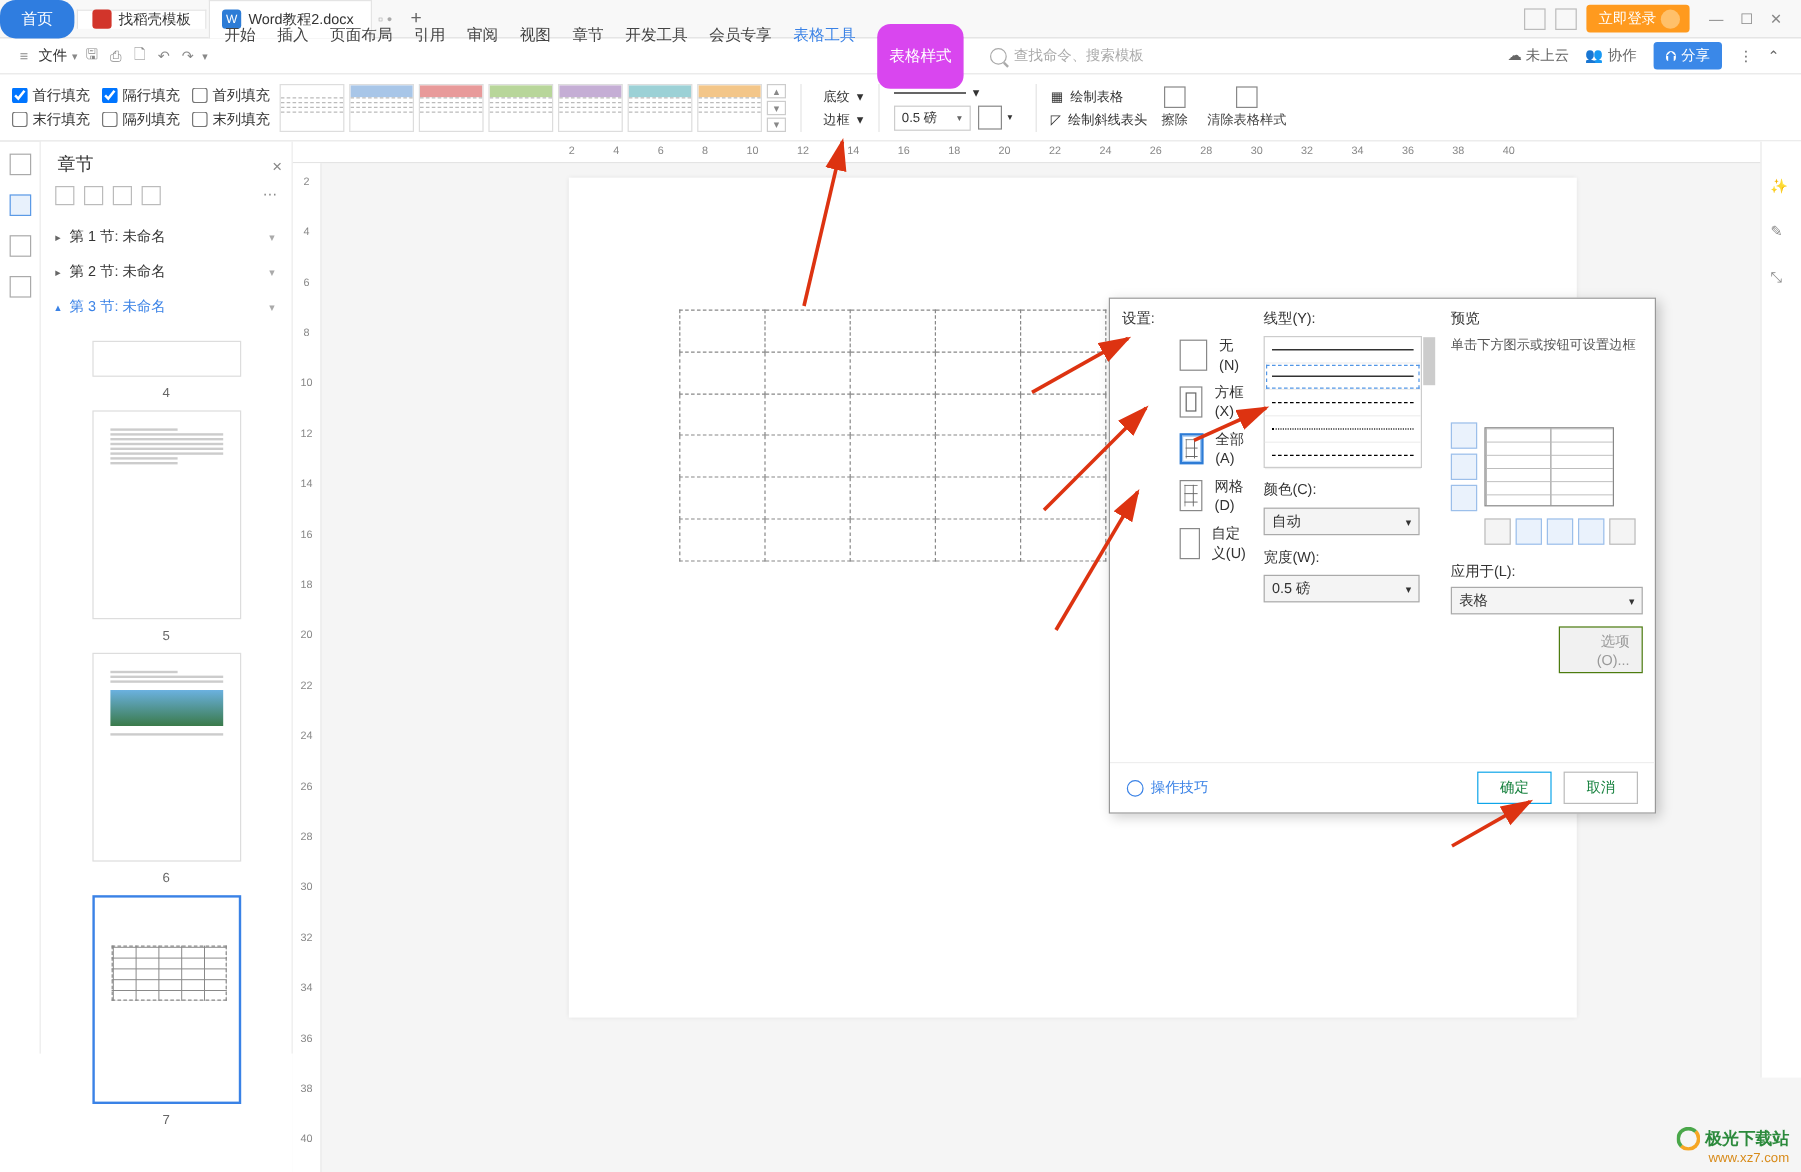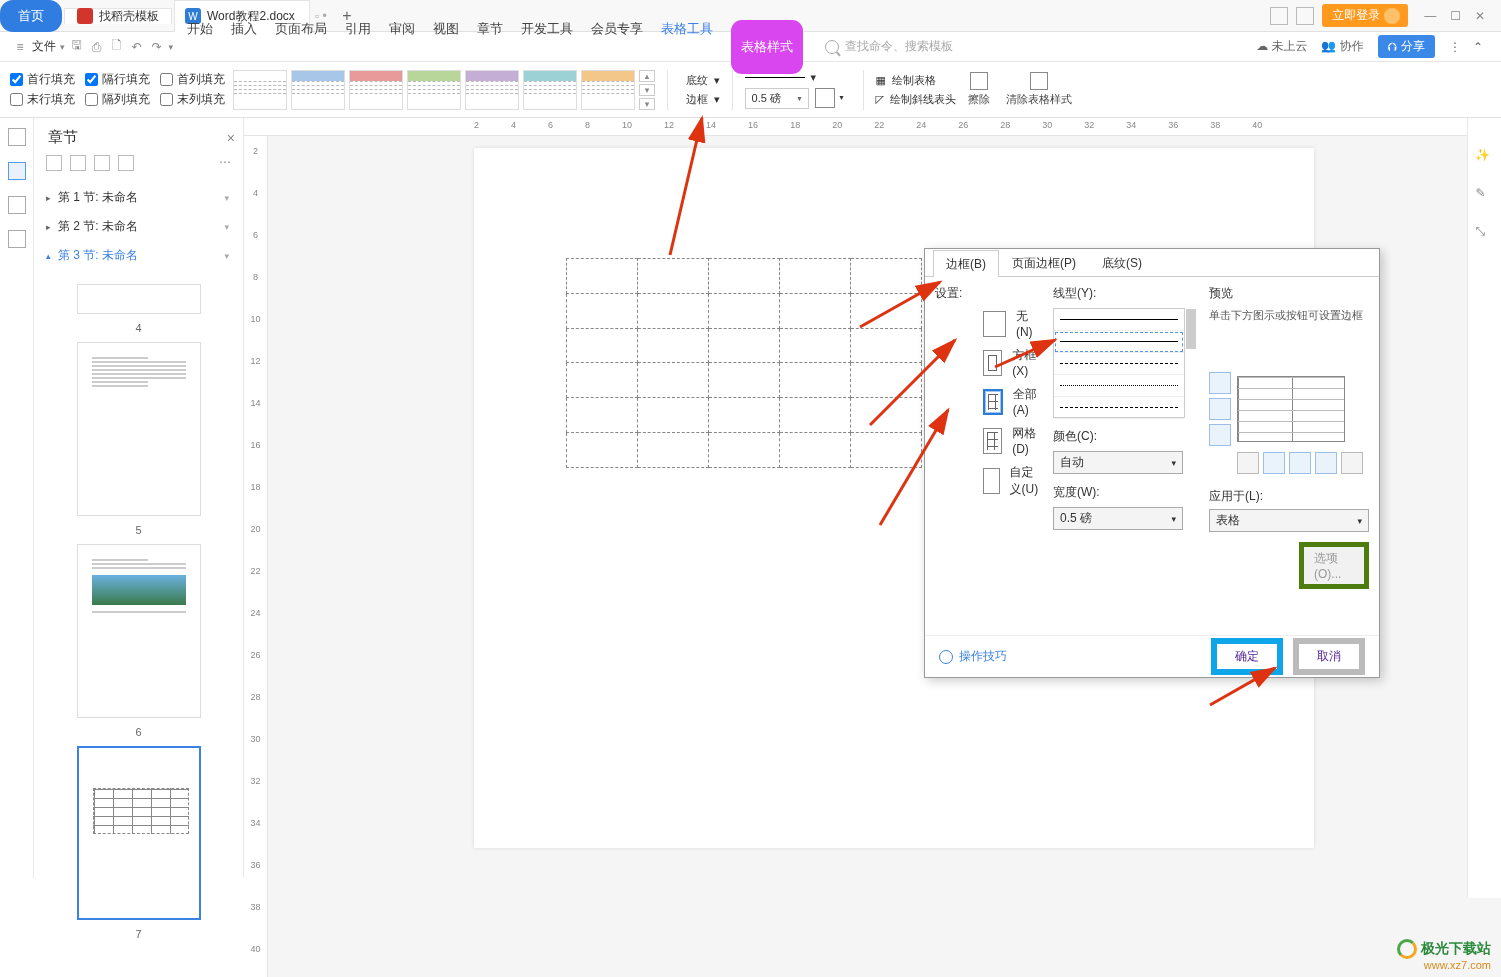--- a/index.html
+++ b/index.html
@@ -128,25 +128,25 @@
 .preview-box { border: 0; }
 .preview-hint { font-size: 11px; color: #555; margin-bottom: 6px; }
 .pv-grid-wrap { display: flex; gap: 6px; align-items: center; }
 .pv-side-btns { display: flex; flex-direction: column; gap: 4px; }
 .pv-btn { width: 22px; height: 22px; border: 1px solid #9cbfea; background: #eaf2fc; }
 .pv-btn.plain { border-color: #bbb; background: #f4f4f4; }
 .pv-table { width: 108px; height: 66px; border: 1px solid #888; background-image: linear-gradient(#bbb 1px, transparent 1px), linear-gradient(90deg, #888 1px, transparent 1px); background-size: 100% 11px, 54px 100%; }
 .pv-bottom-btns { display: flex; gap: 4px; margin-top: 6px; margin-left: 28px; }
 .apply-row { display: flex; flex-direction: column; gap: 4px; margin-top: 14px; font-size: 12px; }
 .apply-row .dd-select { width: 160px; }
-.opt-btn { border: 5px solid #4d7c0f; background: #f1f1f1; padding: 3px 10px; color: #999; width: 70px; text-align: left; margin-left: auto; margin-top: 6px; }
+.opt-btn { border: 1px solid #4d7c0f; background: #f1f1f1; padding: 3px 10px; color: #999; width: 70px; text-align: right; margin-left: auto; margin-top: 6px; }
 .dlg-foot { position: absolute; bottom: 0; left: 0; right: 0; height: 42px; border-top: 1px solid #eee; display: flex; align-items: center; padding: 0 14px; }
 .tips { color: #3a82e6; font-size: 12px; display: flex; align-items: center; gap: 6px; }
 .tips .ic { width: 14px; height: 14px; border: 1.5px solid #3a82e6; border-radius: 50%; }
-.dlg-btn { margin-left: auto; border: 6px solid #0ea5e9; background: #fff; padding: 4px 18px; font-size: 12px; color: #4c1d95; }
+.dlg-btn { margin-left: auto; border: 1px solid #0ea5e9; background: #fff; padding: 4px 18px; font-size: 12px; color: #15803d; }
 .dlg-btn.cancel { border-color: #bbb; margin-left: 10px; }
 
 
 .arrow { position: absolute; pointer-events: none; }
 
 
 .watermark { position: absolute; right: 10px; bottom: 6px; text-align: right; font-size: 12px; }
 .watermark .wm1 { color: #2c8a3c; font-weight: bold; font-size: 14px; display: flex; align-items: center; justify-content: flex-end; gap: 4px; }
 .watermark .wm1 .logo { width: 20px; height: 20px; border: 3px solid #4aa74a; border-radius: 50%; border-right-color: #f5a623; border-bottom-color: #f5a623; }
 .watermark .wm2 { color: #d88b1a; font-size: 11px; }
@@ -519,25 +519,20 @@
   </div>
 </div>
 
 <div class="right-rail">
   <span class="rico">✨</span>
   <span class="rico">✎</span>
   <span class="rico">⤡</span>
 </div>
 
 <div class="dialog">
-  <div class="dlg-tabs">
-    <div class="dlg-tab active">边框(B)</div>
-    <div class="dlg-tab">页面边框(P)</div>
-    <div class="dlg-tab">底纹(S)</div>
-  </div>
   <div class="dlg-body">
     <div class="dlg-col" style="width:104px">
       <span class="lbl">设置:</span>
       <div class="preset-list">
         <div class="preset">
             <span class="pic"></span>
             <span>无(N)</span>
           </div>
         <div class="preset">
             <span class="pic box"></span>

